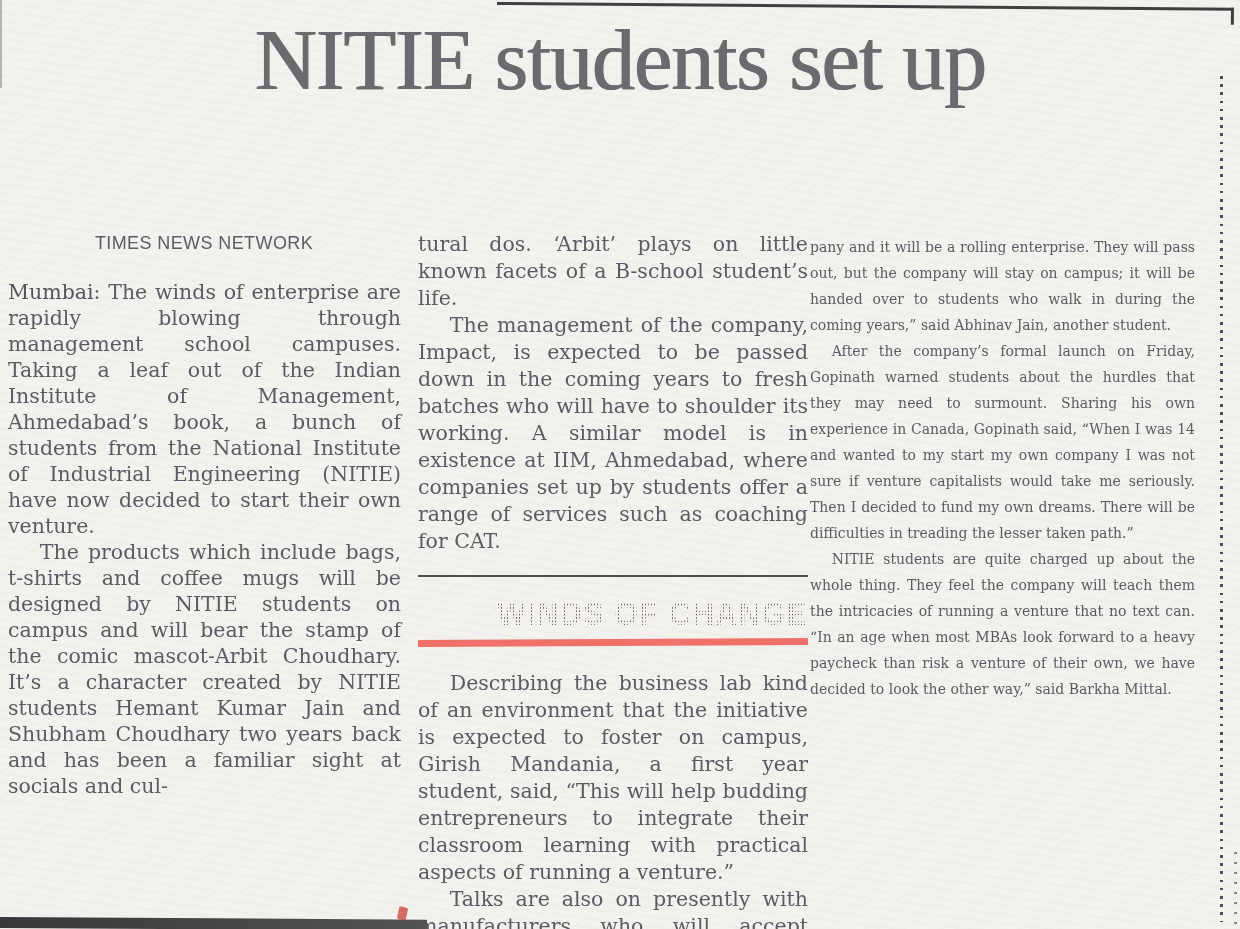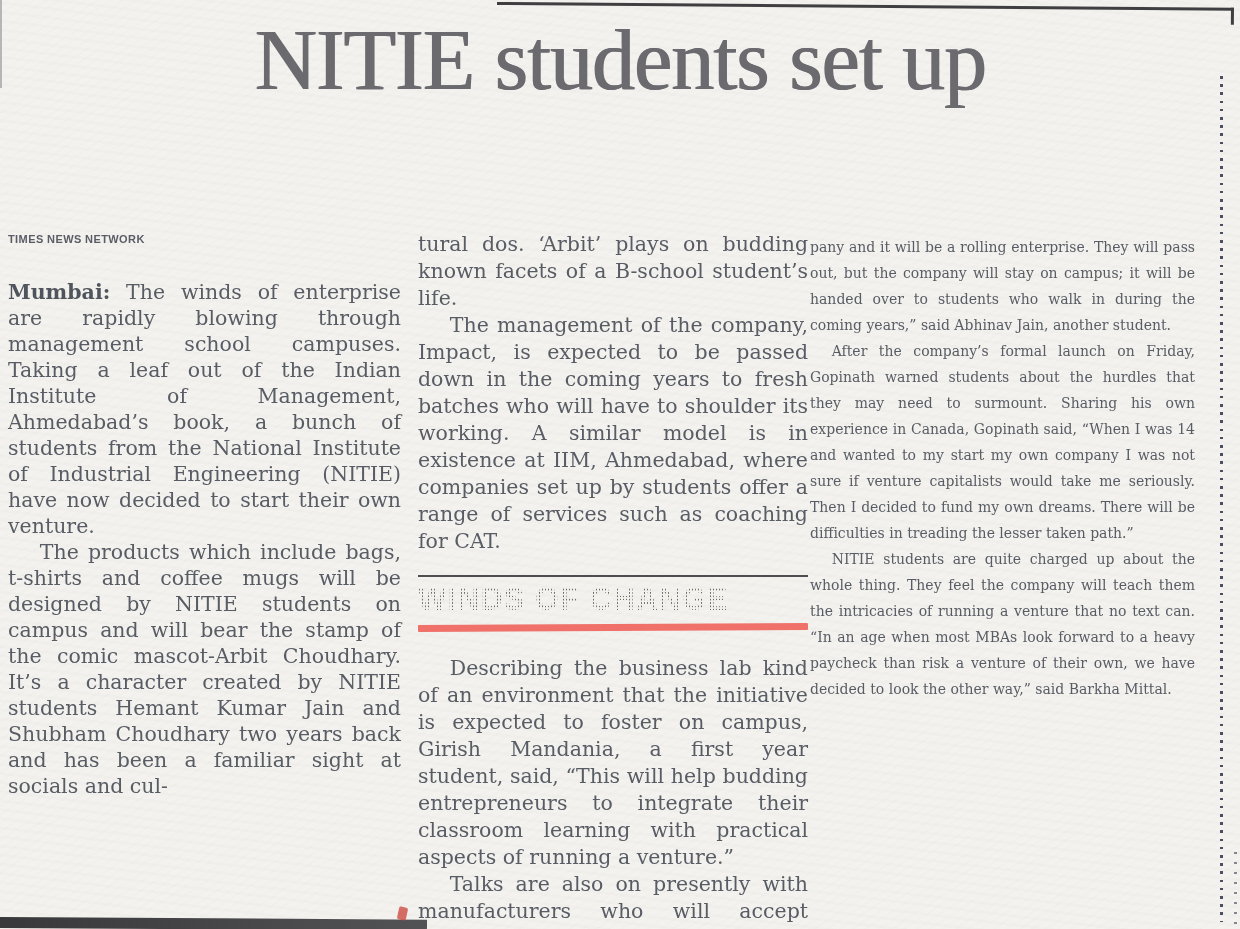--- a/index.html
+++ b/index.html
@@ -46,39 +46,39 @@
   
   .headline {
     position:absolute; left:0; top:12px; width:1240px; text-align:center;
     font-family:"Liberation Serif", serif; font-weight:normal;
     font-size:86px; line-height:97px; letter-spacing:-1px;
     color:#6a6a6f; text-shadow:1.1px 0 0 #6a6a6f;
   }
 
   
   .byline {
-    position:absolute; left:8px; top:233px; width:392px; text-align:left;
-    font-family:"Liberation Sans", sans-serif; font-weight:bold;
-    font-size:11px; letter-spacing:.4px; color:#5a5d66;
+    position:absolute; left:8px; top:233px; width:392px; text-align:center;
+    font-family:"Liberation Sans", sans-serif; font-weight:normal;
+    font-size:18px; letter-spacing:.4px; color:#5a5d66;
   }
 
   
   .col {
     position:absolute; text-align:justify; color:#585c64;
     font-size:20.5px; line-height:26px;
   }
   .col p { margin:0; }
   .col p.indent { text-indent:1.55em; }
   .col-1 { left:8px;   top:279px; width:393px; height:650px; }
   .col-2 { left:418px; top:231px; width:390px; height:698px; line-height:27px; }
   .col-3 { left:810px; top:234px; width:385px; height:695px; font-size:14px; }
-  .dateline-lead { font-weight:bold; color:#50545c; }
+  .dateline-lead { font-weight:normal; color:#50545c; }
 
   
-  .section-header { margin:20px 0 24px 0; border-top:2.5px solid #4e4e50; padding-top:8px; text-align:left; }
+  .section-header { margin:20px 0 24px 0; border-top:2.5px solid #4e4e50; padding-top:23px; text-align:right; }
   .section-title {
     display:inline-block;
     font-family:"Liberation Sans", sans-serif; font-weight:bold;
     font-size:30px; line-height:32px; letter-spacing:1.5px;
     transform:scaleY(1.12); transform-origin:center bottom;
     color:#8d8878;
   }
   @supports (-webkit-background-clip:text) {
     .section-title {
       color:transparent;
@@ -107,21 +107,21 @@
   </h1>
 
   <div class="byline">TIMES NEWS NETWORK</div>
 
   <div class="col col-1">
     <p><span class="dateline-lead">Mumbai:</span><span> The winds of enterprise are rapidly blowing through management school campuses. Taking a leaf out of the Indian Institute of Management, Ahmedabad’s book, a bunch of students from the National Institute of Industrial Engineering (NITIE) have now decided to start their own venture.</span></p>
     <p class="indent">The products which include bags, t-shirts and coffee mugs will be designed by NITIE students on campus and will bear the stamp of the comic mascot-Arbit Choudhary. It’s a character created by NITIE students Hemant Kumar Jain and Shubham Choudhary two years back and has been a familiar sight at socials and cul-</p>
   </div>
 
   <div class="col col-2">
-    <p>tural dos. ‘Arbit’ plays on budding known facets of a B-school student’s life.</p>
+    <p>tural dos. ‘Arbit’ plays on little known facets of a B-school student’s life.</p>
     <p class="indent">The management of the company, Impact, is expected to be passed down in the coming years to fresh batches who will have to shoulder its working. A similar model is in existence at IIM, Ahmedabad, where companies set up by students offer a range of services such as coaching for CAT.</p>
     <div class="section-header">
       <span class="section-title">WINDS OF CHANGE</span>
       <div class="section-underline"></div>
     </div>
     <p class="indent">Describing the business lab kind of an environment that the initiative is expected to foster on campus, Girish Mandania, a first year student, said, “This will help budding entrepreneurs to integrate their classroom learning with practical aspects of running a venture.”</p>
     <p class="indent">Talks are also on presently with manufacturers who will accept students’ designs and then manufacture the merchandise as per the requirement. “Students will invest in the com-</p>
   </div>
 
   <div class="col col-3">

